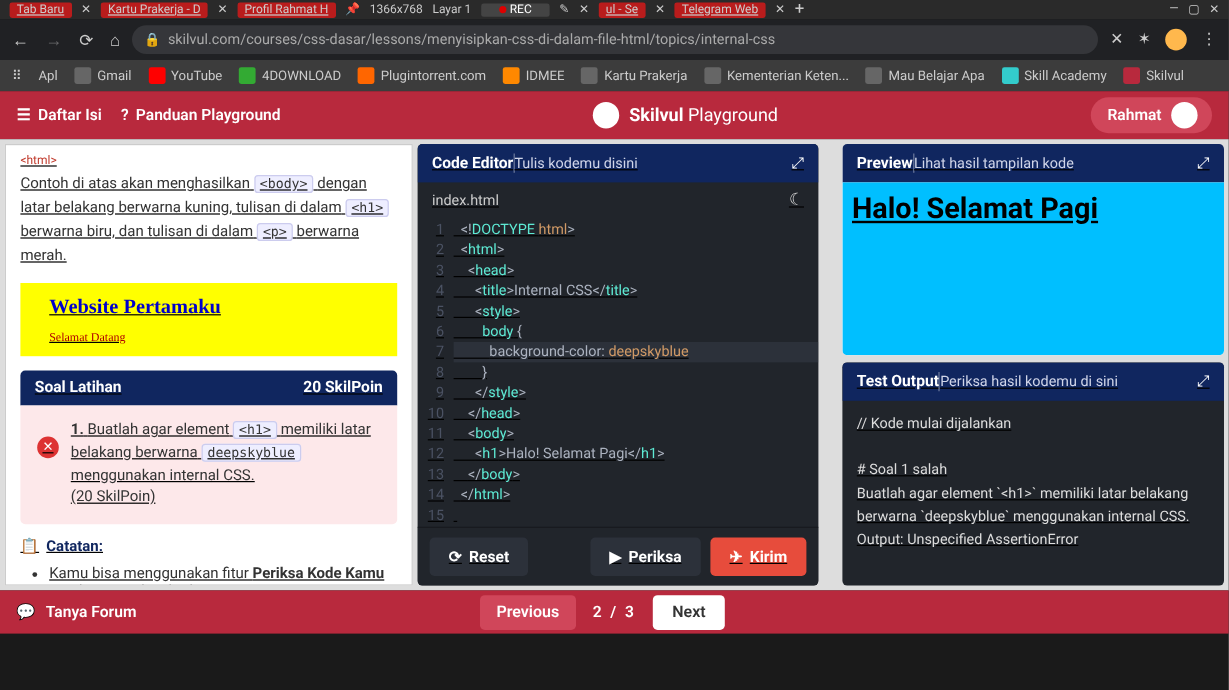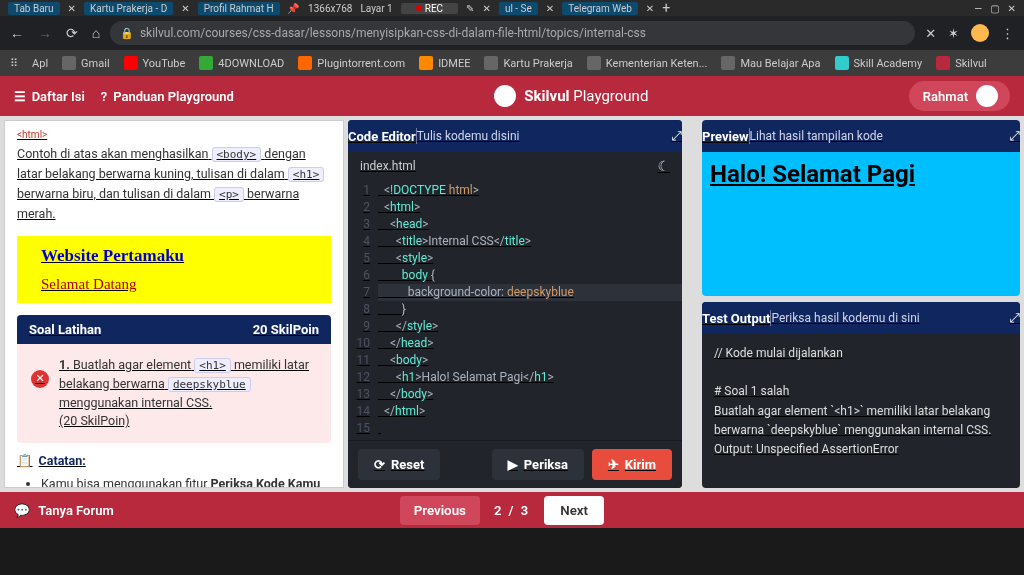--- a/index.html
+++ b/index.html
@@ -1,19 +1,19 @@
 <!DOCTYPE html>
 <html><head>
 <meta charset="utf-8">
 <style>
 * { margin: 0; padding: 0; box-sizing: border-box; font-family: -apple-system, BlinkMacSystemFont, "Segoe UI", Roboto, sans-serif; }
 body { background: #1a1a1a; overflow: hidden; width: 1024px; height: 575px; }
 
 .titlebar { height: 16px; background: #2a2a2a; display: flex; align-items: center; padding: 0 8px; gap: 8px; color: #ccc; font-size: 10px; }
-.titlebar .tab { background: #0c4a6e; padding: 1px 6px; border-radius: 2px; white-space: nowrap; overflow: hidden; }
+.titlebar .tab { background: #b91c1c; padding: 1px 6px; border-radius: 2px; white-space: nowrap; overflow: hidden; text-decoration: underline; }
 .titlebar .newtab { font-size: 14px; color: #ccc; }
 .titlebar .right { margin-left: auto; display: flex; gap: 8px; }
 .rec { color: #fff; background: #444; padding: 0 15px; border-radius: 2px; display: flex; align-items: center; gap: 3px; }
 .rec-dot { width: 6px; height: 6px; background: #d00; border-radius: 50%; }
 
 .browser-chrome { height: 34px; background: #202124; display: flex; align-items: center; padding: 0 10px; gap: 10px; color: #ccc; }
 .nav-icons { display: flex; gap: 14px; font-size: 14px; }
 .addr-bar { flex: 1; background: #35363A; border-radius: 16px; height: 24px; display: flex; align-items: center; padding: 0 10px; font-size: 12px; color: #aaa; gap: 6px; }
 .addr-bar .lock { font-size: 11px; }
 .right-icons { display: flex; gap: 12px; font-size: 13px; align-items: center; }
@@ -32,32 +32,32 @@
 .user-badge .avatar { width: 22px; height: 22px; border-radius: 50%; background: #fff; }
 
 .workspace { display: flex; height: 376px; background: #ddd; text-decoration: underline; }
 .left-panel { width: 340px; background: #fff; border: 1px solid #ccc; margin: 4px 0 4px 4px; overflow: hidden; position: relative; display: flex; flex-direction: column; }
 .left-scroll { padding: 8px 12px; overflow-y: auto; font-size: 12.5px; color: #333; flex: 1; }
 .breadcrumb { font-size: 10px; color: #c0392b; margin-bottom: 4px; }
 .desc-text { line-height: 1.6; }
 .tag { background: #eef; border: 1px solid #cce; border-radius: 3px; padding: 0 4px; font-family: monospace; font-size: 11px; }
 .yellow-box { background: #ffff00; padding: 10px 24px; margin: 12px 0; }
 .yellow-box h2 { color: #0000cc; font-size: 17px; font-family: "Times New Roman", serif; margin-bottom: 10px; }
-.yellow-box p { color: #b00000; font-size: 15px; font-family: "Times New Roman", serif; }
+.yellow-box p { color: #b00000; font-size: 10px; font-family: "Times New Roman", serif; }
 .soal-header { background: #10265f; color: #fff; padding: 7px 12px; display: flex; justify-content: space-between; font-size: 13px; font-weight: 700; border-radius: 4px 4px 0 0; margin-top: 8px; }
 .soal-body { background: #fde8ea; padding: 12px 14px; font-size: 12.5px; color: #333; line-height: 1.5; border-radius: 0 0 4px 4px; display: flex; gap: 10px; }
 .soal-body .x-icon { width: 18px; height: 18px; background: #d33; border-radius: 50%; color: #fff; display: flex; align-items: center; justify-content: center; font-size: 11px; margin-top: 14px; flex-shrink: 0; }
 .soal-body .num { font-weight: 700; }
 .catatan { padding: 10px 0; }
 .catatan .ct-title { color: #10265f; font-weight: 700; display: flex; align-items: center; gap: 6px; margin-bottom: 8px; }
 .catatan ul { padding-left: 24px; }
 
 .mid-panel { flex: 1; margin: 4px; display: flex; flex-direction: column; gap: 0; }
 .editor-box { flex: 1; background: #21252B; border-radius: 4px; display: flex; flex-direction: column; overflow: hidden; }
-.panel-header { background: #10265f; color: #fff; padding: 8px 0; display: flex; align-items: center; font-size: 13px; }
+.panel-header { background: #10265f; color: #fff; padding: 8px 12px; display: flex; align-items: center; font-size: 13px; }
 .panel-header .title { font-weight: 700; }
 .panel-header .sep { border-left: 1px solid rgba(255,255,255,.4); height: 16px; }
 .panel-header .sub { color: #d0d5e8; font-size: 12px; }
 .panel-header .expand { margin-left: auto; font-size: 13px; }
 .file-tab { padding: 6px 12px; color: #ccc; font-family: monospace; font-size: 12px; display: flex; align-items: center; }
 .file-tab .moon { margin-left: auto; font-size: 14px; }
 .code-area { flex: 1; display: flex; font-family: Consolas, monospace; font-size: 12px; color: #abb2bf; overflow: hidden; }
 .gutter { width: 30px; text-align: right; padding: 2px 8px 2px 0; color: #4b5263; user-select: none; }
 .gutter div { line-height: 17px; }
 .code-lines { flex: 1; padding: 2px 0; }

